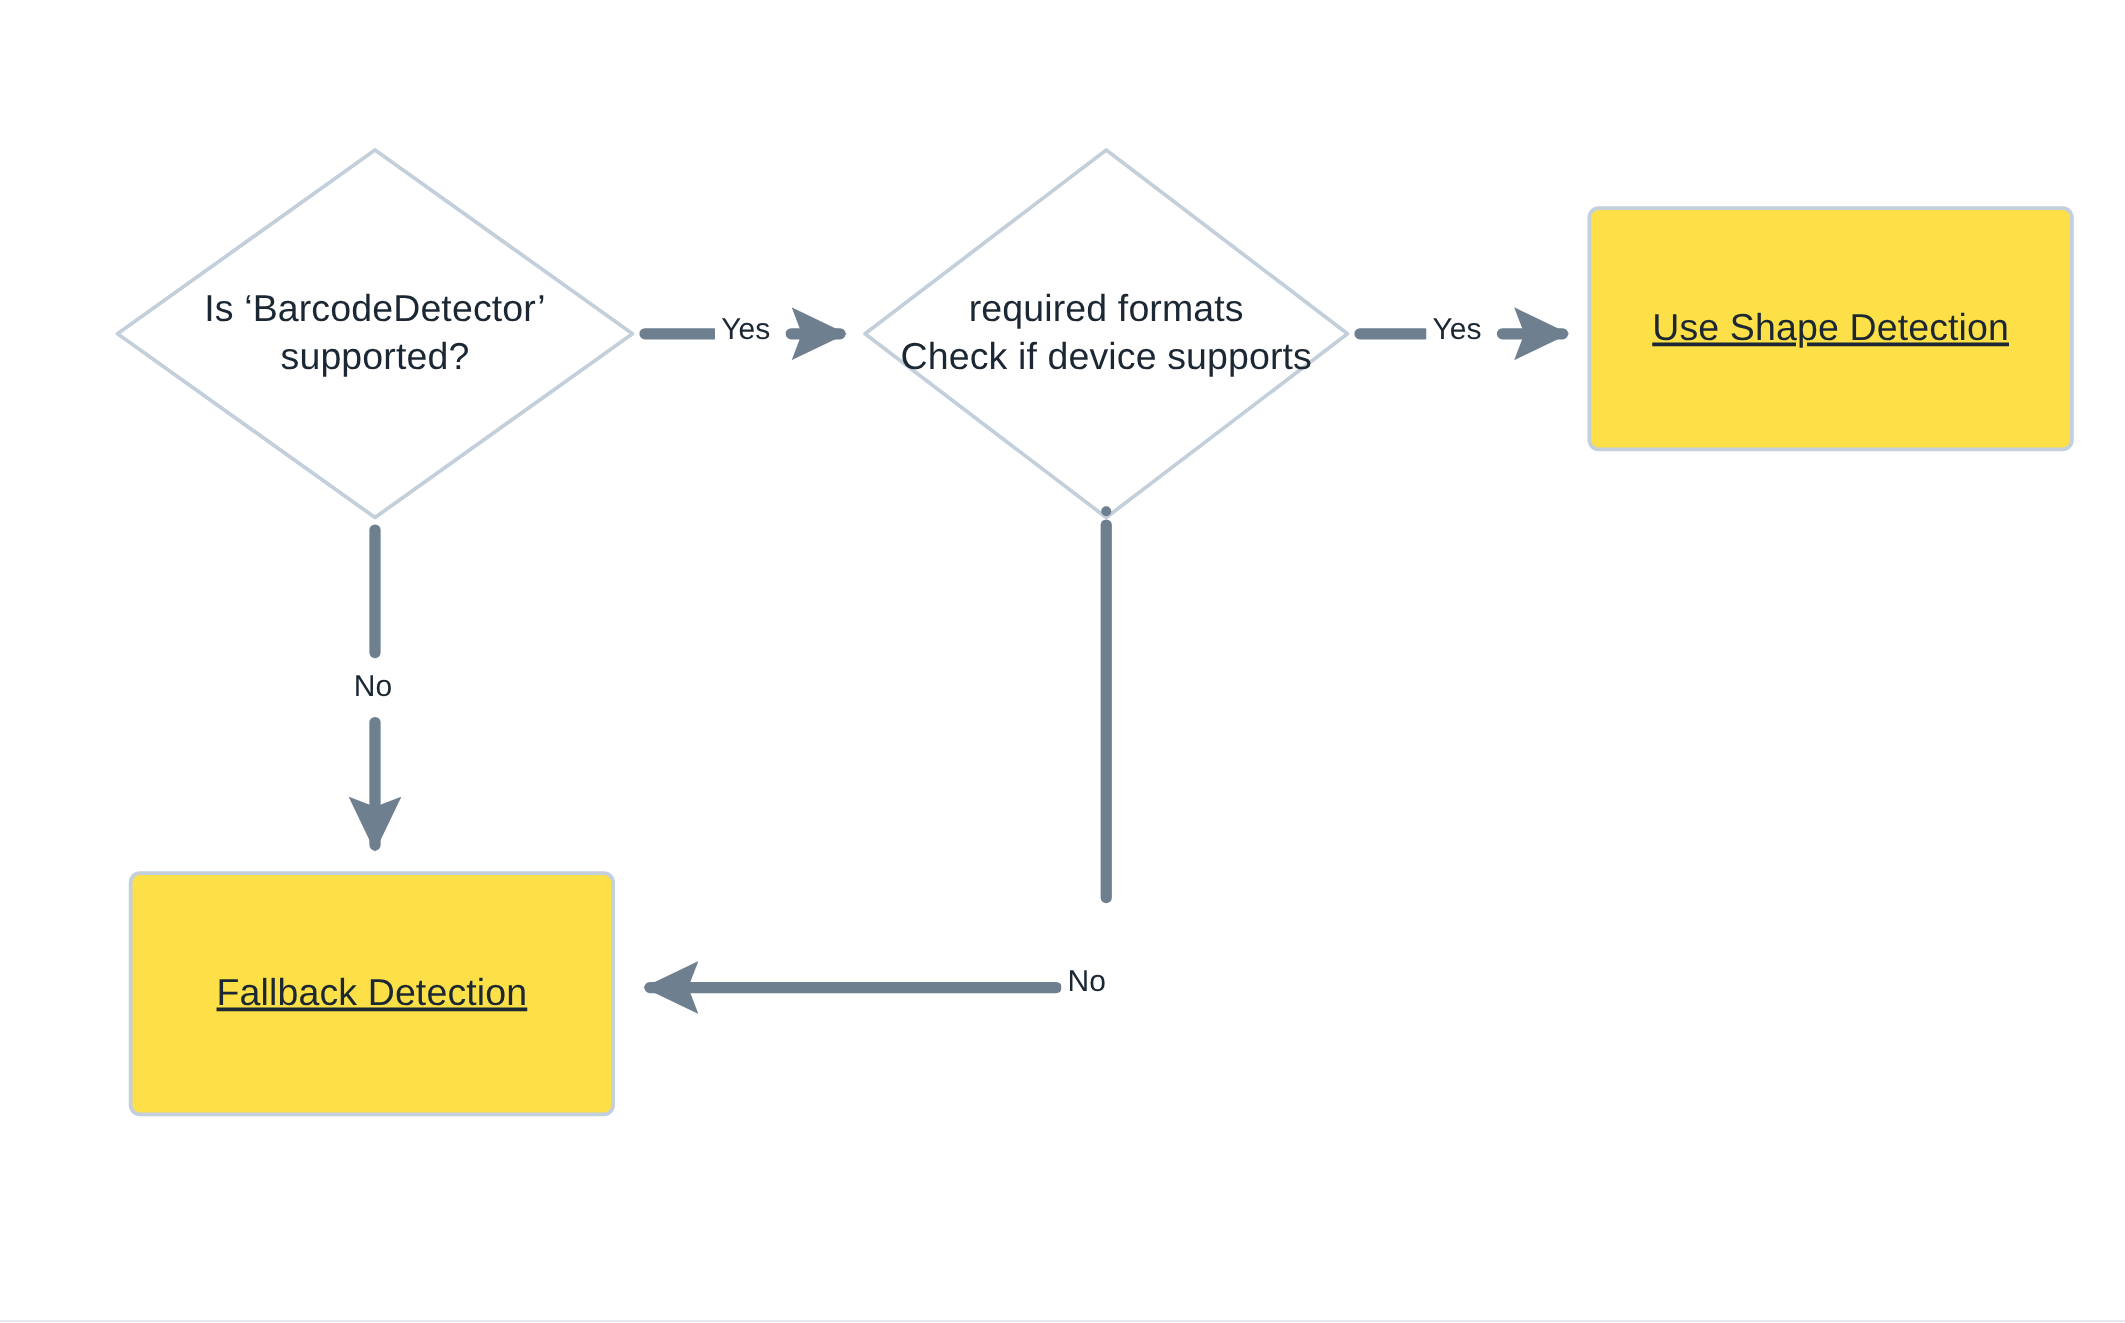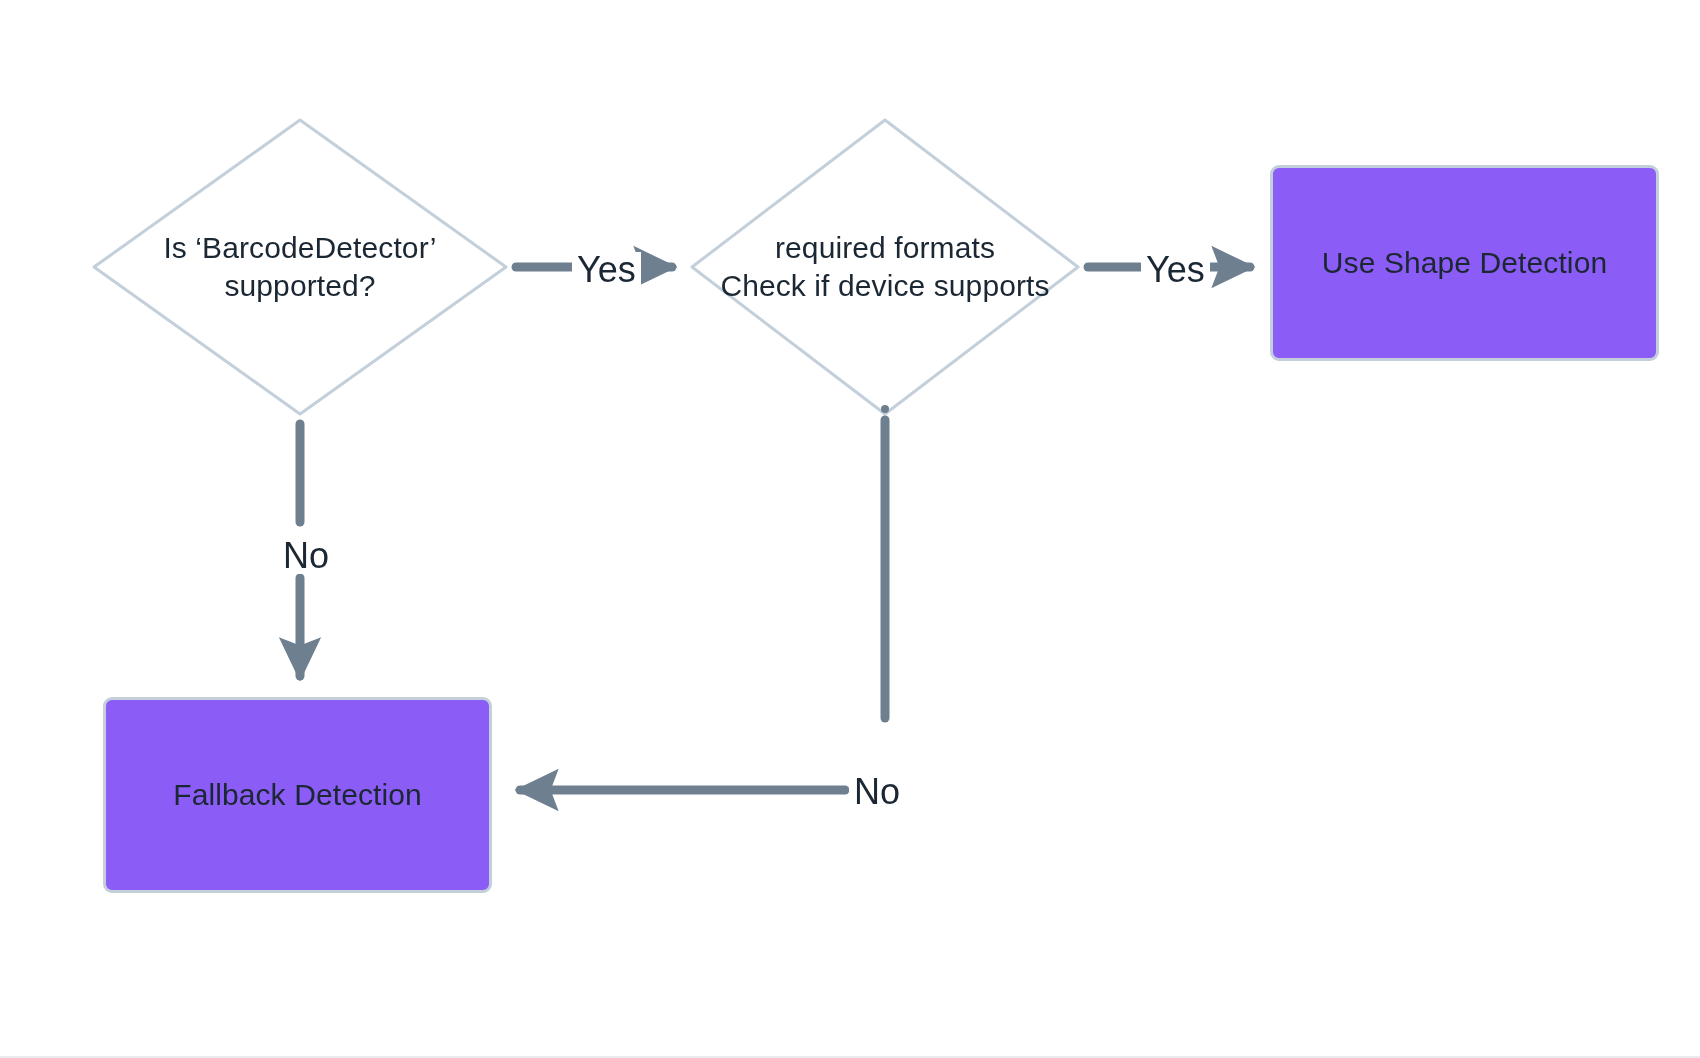--- a/index.html
+++ b/index.html
@@ -32,30 +32,31 @@
     justify-content: center;
     text-align: center;
     color: #1b2733;
     font-size: 30px;
     line-height: 1.28;
     letter-spacing: 0.1px;
   }
   .node-rect {
     border: 3px solid #c3cfdb;
     border-radius: 9px;
-    background: #8b5cf6;
+    background: #fde047;
+    text-decoration: underline;
   }
   .node-diamond-label {
     background: transparent;
     pointer-events: none;
   }
   .edge-label {
     position: absolute;
     color: #1b2733;
-    font-size: 36px;
+    font-size: 24px;
     line-height: 1;
     background: #ffffff;
     padding: 0 5px;
     white-space: nowrap;
   }
   .bottom-rule {
     position: absolute;
     left: 0;
     bottom: 0;
     width: 1700px;

